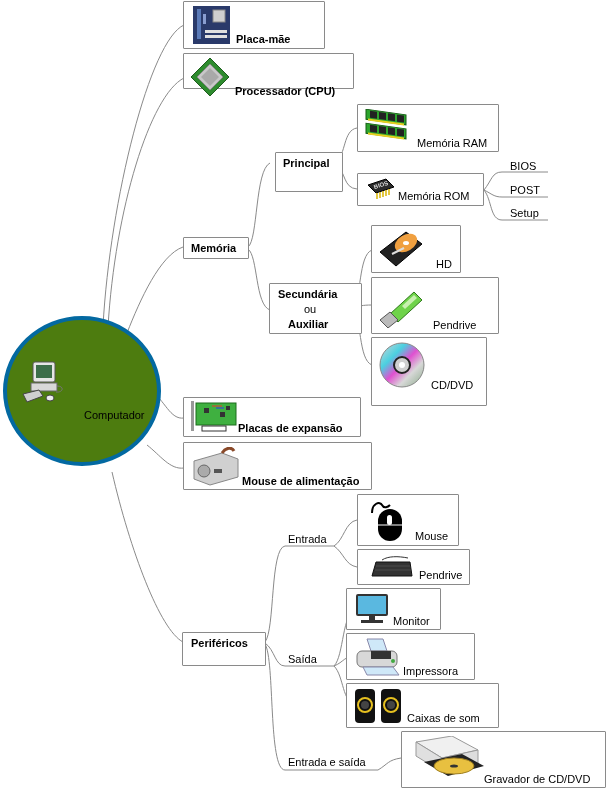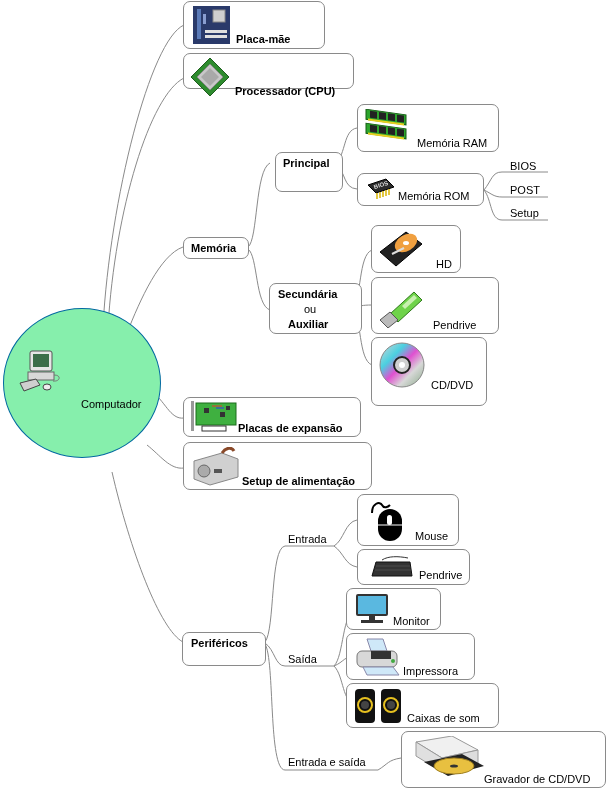--- a/index.html
+++ b/index.html
@@ -1,24 +1,24 @@
 <!DOCTYPE html>
 <html><head>
   <meta charset="utf-8">
   <style>
     html, body { margin: 0; padding: 0; background: #ffffff; }
     body { width: 607px; height: 788px; position: relative; overflow: hidden;
            font-family: "Liberation Sans", sans-serif; font-size: 11px; color: #000; }
     #links { position: absolute; left: 0; top: 0; width: 607px; height: 788px; pointer-events: none; }
-    .node { position: absolute; box-sizing: border-box; border: 1px solid #8a8a8a; border-radius: 7px; background: #fff; }
+    .node { position: absolute; box-sizing: border-box; border: 1px solid #8a8a8a; border-radius: 1px; background: #fff; }
     .node .lbl { position: absolute; white-space: nowrap; }
     .bold { font-weight: bold; }
     .plain { position: absolute; white-space: nowrap; }
     .icon { position: absolute; }
-    .root { position: absolute; left: 3px; top: 308px; width: 158px; height: 150px; border: 1px solid #0369a1; border-radius: 50%; box-sizing: border-box; background: #86efac; }
+    .root { position: absolute; left: 3px; top: 316px; width: 158px; height: 150px; border: 4px solid #0369a1; border-radius: 50%; box-sizing: border-box; background: #4d7c0f; }
   </style>
 </head>
 <body>
 
 <svg id="links" viewBox="0 0 607 788">
   <g fill="none" stroke="#8a8a8a" stroke-width="1">
 
     <path d="M103,326 C110,200 150,40 184,25"></path>
     <path d="M108,327 C115,210 150,95 184,78"></path>
 
@@ -195,21 +195,21 @@
   <span class="lbl bold" style="left:54px;top:24px">Placas de expansão</span>
 </div>
 
 <div class="node" style="left:183px;top:442px;width:189px;height:48px">
   <svg class="icon" style="left:8px;top:4px" width="48" height="40" viewBox="0 0 48 40">
     <polygon points="2,14 30,6 46,12 46,30 18,38 2,32" fill="#d0d0d0" stroke="#888"></polygon>
     <circle cx="12" cy="24" r="6" fill="#aaa" stroke="#666"></circle>
     <rect x="22" y="22" width="8" height="4" fill="#555"></rect>
     <path d="M30,6 C34,0 40,0 42,4" fill="none" stroke="#8a4a2a" stroke-width="3"></path>
   </svg>
-  <span class="lbl bold" style="left:58px;top:32px">Setup de alimentação</span>
+  <span class="lbl bold" style="left:58px;top:32px">Mouse de alimentação</span>
 </div>
 
 <div class="node" style="left:182px;top:632px;width:84px;height:34px">
   <span class="lbl bold" style="left:8px;top:4px">Periféricos</span>
 </div>
 
 <span class="plain" style="left:288px;top:533px">Entrada</span>
 
 <div class="node" style="left:357px;top:494px;width:102px;height:52px">
   <svg class="icon" style="left:10px;top:4px" width="40" height="44" viewBox="0 0 40 44">

